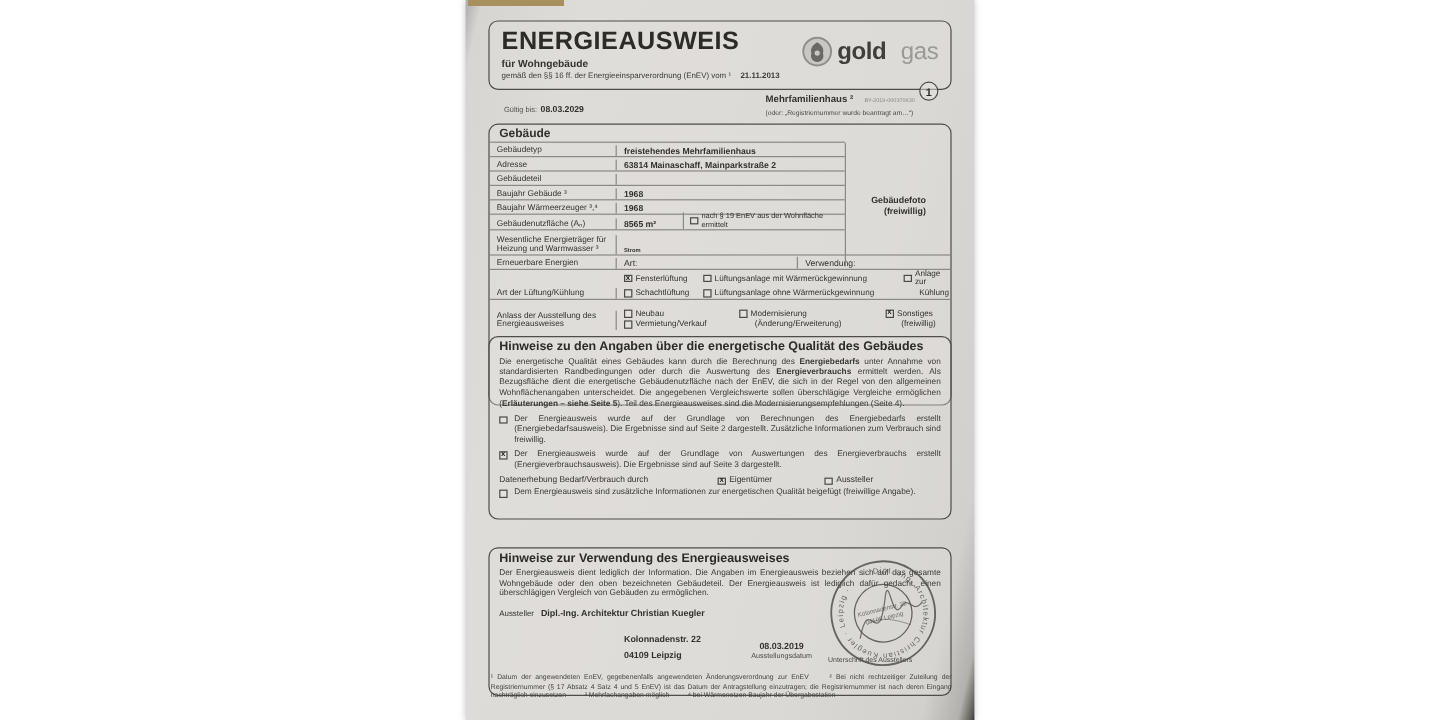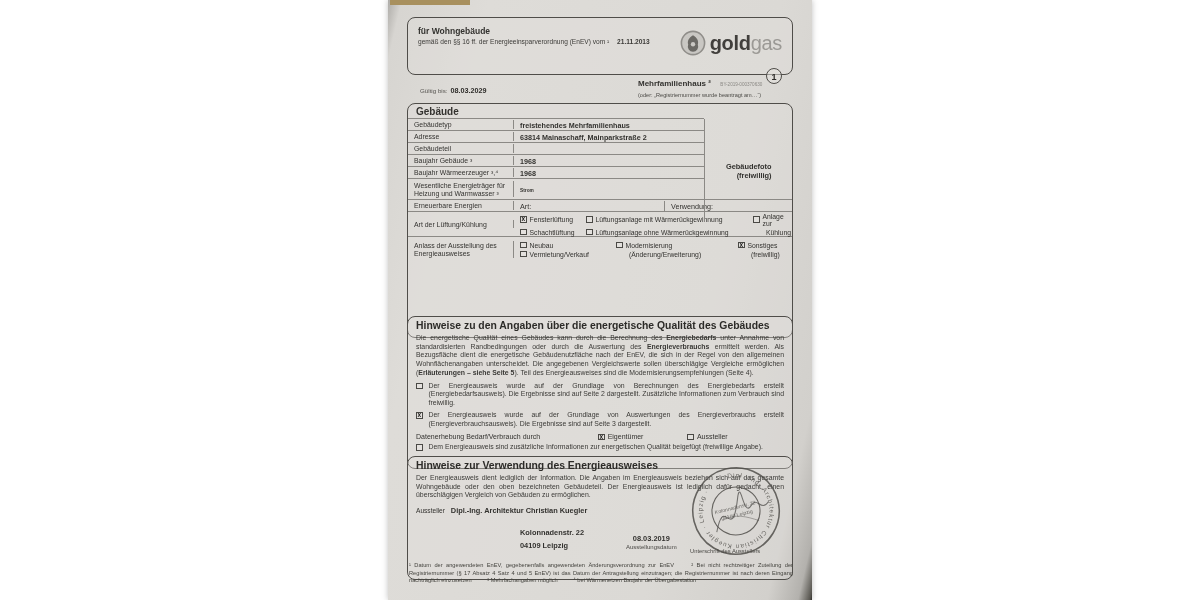--- a/index.html
+++ b/index.html
@@ -20,58 +20,58 @@
   }
   
   .hdr{left:19px;top:17px;width:386px;height:58px;padding:6px 10px;}
   .title{font-size:21px;font-weight:bold;letter-spacing:.4px;color:#2c2b28;line-height:22px;}
   .sub1{font-size:8.5px;font-weight:bold;margin-top:2px;}
   .sub2{font-size:6.6px;margin-top:1.5px;color:#3c3b38;}
   .sub2 .date{font-weight:bold;margin-left:6px;}
   .logo{position:absolute;right:10px;top:12px;display:flex;align-items:center;}
   .logo-word{font-size:20px;letter-spacing:-.3px;margin-left:4px;}
   .logo-word .g1{font-weight:bold;color:#413f3c;}
-  .logo-word .g2{color:#9b9995;}
+  .logo-word .g2{color:#9b9995;padding-left:12px;}
   
   .validity{position:absolute;left:32px;top:86px;font-size:6.2px;color:#55534f;}
   .validity b{font-size:7.2px;color:#2e2d2a;margin-left:3px;}
   .registry{position:absolute;left:250px;top:72px;width:125px;}
   .reg-label{font-size:8px;font-weight:bold;display:inline;}
   .reg-num{font-size:4.6px;color:#8a8884;margin-left:5px;}
   .reg-note{font-size:5.6px;color:#4a4945;margin-top:1.5px;}
   .page-badge{
     position:absolute;left:378px;top:68px;width:16px;height:16px;border:1.3px solid #4f4d49;
     border-radius:50%;text-align:center;line-height:16px;font-size:9px;font-weight:bold;color:#2e2d2a;
     background:rgba(230,228,224,.5);box-sizing:border-box;
   }
   
   .geb{left:19px;top:103px;width:386px;height:235px;overflow:hidden;}
   .geb-title{font-size:10px;font-weight:bold;padding:2px 8px 1px 8px;}
-  .trow{display:flex;border-top:1px solid #8b8985;align-items:center;box-sizing:border-box;}
+  .trow{display:flex;border-top:1px solid #8b8985;align-items:flex-end;box-sizing:border-box;}
   .tl{width:106px;min-width:106px;border-right:1px solid #8b8985;font-size:6.9px;padding:1px 3px 0 6px;box-sizing:border-box;line-height:8px;display:flex;align-items:center;}
   .tv{font-size:7.2px;font-weight:bold;padding:1px 3px 0 6px;display:flex;align-items:center;flex:1;}
   .narrow-rows{width:296px;}
   .photo-cell{
     position:absolute;left:296px;top:15px;width:88.5px;height:103px;border-left:1px solid #8b8985;
     display:flex;align-items:center;justify-content:center;text-align:right;
     font-size:7.4px;font-weight:bold;line-height:9px;box-sizing:border-box;
   }
   .cb{
     display:inline-block;width:6.5px;height:6.5px;border:1px solid #4a4945;box-sizing:border-box;
     font-size:6.5px;line-height:4.5px;text-align:center;font-weight:bold;color:#22211f;
     vertical-align:-1px;background:rgba(235,233,229,.4);flex:none;
   }
   .cbl{font-size:6.8px;margin-left:3px;}
   .subcell{border-left:1px solid #8b8985;display:flex;align-items:center;padding-left:5px;box-sizing:border-box;}
   .tiny-val{font-size:4.8px;font-weight:bold;align-items:flex-start;padding-top:2px;}
   .grid2{display:grid;flex:1;align-content:center;row-gap:2px;padding:1px 0;}
   .gcell{display:flex;align-items:center;padding-left:6px;}
   .indent{padding-left:16px;}
   
-  .qual{left:19px;top:316px;width:386px;height:153px;padding:3px 8px;}
+  .qual{left:19px;top:280px;width:386px;height:153px;padding:3px 8px;}
   .verw{left:19px;top:456px;width:386px;height:124px;padding:3px 8px;}
   .sec-title{font-size:10.4px;font-weight:bold;line-height:12px;color:#2c2b28;}
   .para{font-size:6.9px;line-height:8.7px;text-align:justify;margin-top:2px;color:#3a3936;}
   .para .b{font-weight:bold;}
   .item{display:flex;margin-top:4px;}
   .item .cb{margin-top:1px;margin-right:6px;}
   .item .txt{font-size:6.9px;line-height:8.6px;text-align:justify;flex:1;color:#3a3936;}
   .daten-row{display:flex;align-items:center;margin-top:5px;font-size:7px;}
   .daten-row .grp{display:flex;align-items:center;}
   
@@ -87,20 +87,21 @@
   .footnotes{position:absolute;left:21px;top:562px;width:384px;font-size:5.7px;line-height:7.6px;color:#45443f;text-align:justify;}
   .footnotes .fn{margin-right:14px;}
 </style>
 </head>
 <body>
 
 <div class="paper">
   <div class="tan-strip"></div>
 
   <div class="box hdr">
+    <div class="title">ENERGIEAUSWEIS</div>
     <div class="sub1">für Wohngebäude</div>
     <div class="sub2">
       <span>gemäß den §§ 16 ff. der Energieeinsparverordnung (EnEV) vom ¹</span>
       <span class="date">21.11.2013</span>
     </div>
     <div class="logo">
       <svg width="26" height="26" viewBox="0 0 26 26">
         <circle cx="13" cy="13" r="11.6" fill="#c9c7c3" stroke="#908e8a" stroke-width="1.6"></circle>
         <path d="M13 5.2 C17.3 7.8 18.9 11 17.8 14.5 A5.2 5.2 0 1 1 8.2 14.5 C7.1 11 8.7 7.8 13 5.2 Z" fill="#6b6965"></path>
         <circle cx="13" cy="14.2" r="2.2" fill="#c9c7c3"></circle>
@@ -143,20 +144,28 @@
       <div class="tl">Gebäudeteil</div>
       <div class="tv"></div>
     </div>
     <div class="trow narrow-rows" style="height:12px">
       <div class="tl">Baujahr Gebäude ³</div>
       <div class="tv">1968</div>
     </div>
     <div class="trow narrow-rows" style="height:12px">
       <div class="tl">Baujahr Wärmeerzeuger ³,⁴</div>
       <div class="tv">1968</div>
+    </div>
+    <div class="trow narrow-rows" style="height:13px">
+      <div class="tl">Gebäudenutzfläche (Aₙ)</div>
+      <div class="tv" style="flex:0 0 46px">8565 m²</div>
+      <div class="subcell" style="flex:1">
+        <span class="cb"></span>
+        <span class="cbl" style="font-size:6.2px">nach § 19 EnEV aus der Wohnfläche ermittelt</span>
+      </div>
     </div>
     <div class="trow narrow-rows" style="height:21px">
       <div class="tl" style="line-height:7.6px">Wesentliche Energieträger für Heizung und Warmwasser ³</div>
       <div class="tv tiny-val">Strom</div>
     </div>
     <div class="trow" style="height:12px">
       <div class="tl">Erneuerbare Energien</div>
       <div class="tv" style="font-weight:normal;border-right:1px solid #8b8985;flex:0 0 141px">Art:</div>
       <div class="tv" style="font-weight:normal">Verwendung:</div>
     </div>

